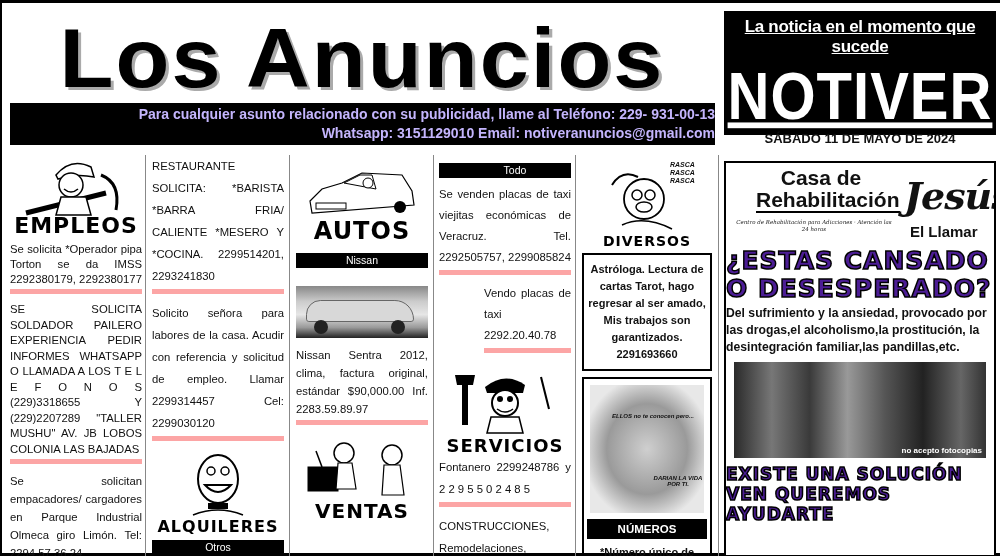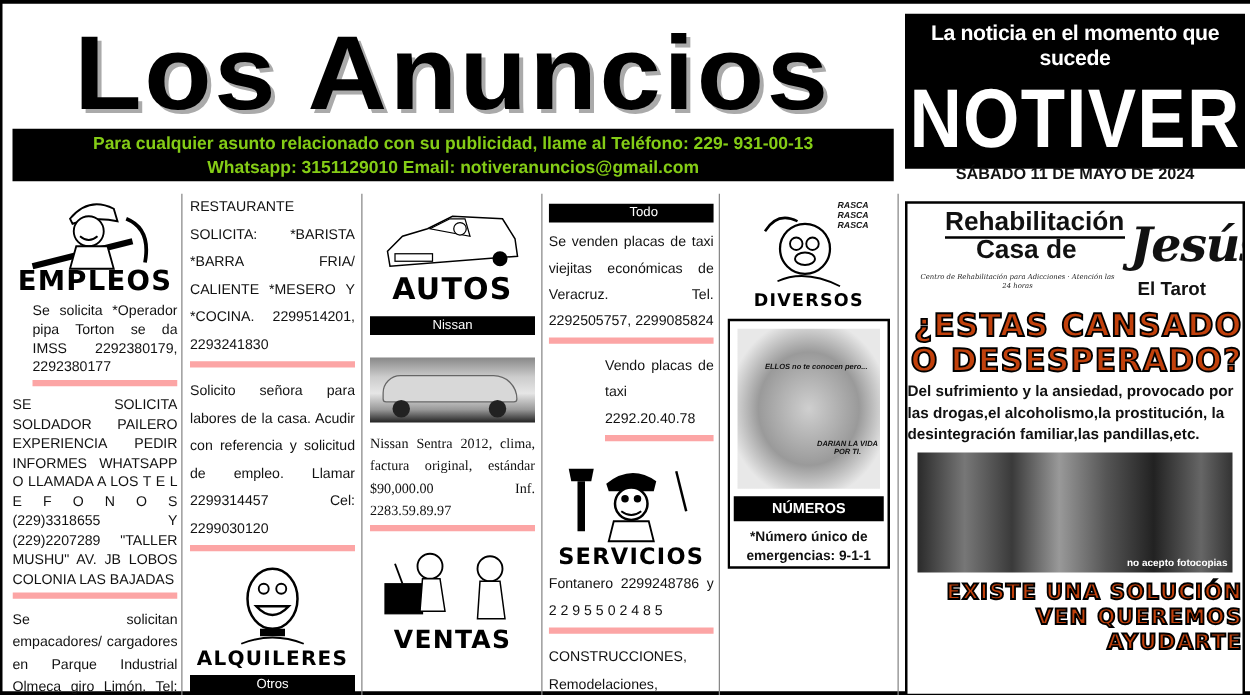--- a/index.html
+++ b/index.html
@@ -3,22 +3,22 @@
 <meta charset="utf-8">
 <style>
   * { box-sizing: border-box; margin: 0; padding: 0; }
   html, body { width: 1000px; height: 556px; overflow: hidden; background: #fff; }
   body { font-family: "Liberation Sans", sans-serif; color: #111; position: relative; }
   .page { position: absolute; left: 0; top: 0; width: 1000px; height: 556px; border-top: 3px solid #000; border-left: 2px solid #000; border-bottom: 3px solid #000; }
 
   
   .mast { position: absolute; left: 40px; top: 10px; width: 640px; height: 90px; text-align: center; }
   .mast-title { font-family: "Liberation Sans", sans-serif; font-weight: 900; font-size: 84px; letter-spacing: 2px; line-height: 90px; color: #000; text-shadow: 3px 3px 0 #aaa; transform: scaleX(1.05); }
-  .contact-bar { position: absolute; left: 8px; top: 100px; width: 705px; height: 42px; background: #000; color: #84cc16; text-align: center; font-weight: bold; font-size: 14px; line-height: 19px; padding-top: 2px; }
-  .notiver-box { position: absolute; left: 722px; top: 8px; width: 272px; height: 124px; background: #000; color: #fff; text-align: center; }
+  .contact-bar { position: absolute; left: 8px; top: 100px; width: 705px; height: 42px; background: #000; color: #c4b5fd; text-align: right; font-weight: bold; font-size: 14px; line-height: 19px; padding-top: 2px; }
+  .notiver-box { position: absolute; left: 722px; top: 8px; width: 272px; height: 124px; background: #000; color: #fff; text-align: center; text-decoration: underline; }
   .notiver-tag { font-size: 17px; font-weight: bold; margin-top: 6px; letter-spacing: -0.3px; }
   .notiver-name { font-size: 58px; font-weight: 900; line-height: 70px; letter-spacing: 1px; transform: scaleY(1.15); margin-top: 4px; }
   .date { position: absolute; left: 722px; top: 128px; width: 272px; text-align: center; font-weight: bold; font-size: 13px; }
 
   
   .col { position: absolute; top: 152px; height: 402px; overflow: hidden; }
   .col-divider { position: absolute; top: 152px; width: 1px; height: 402px; background: #888; }
   .ad { font-size: 11.3px; line-height: 19px; text-align: justify; border-bottom: 5px solid #fca5a5; padding-bottom: 2px; margin-bottom: 8px; }
   .ad.last { border-bottom: none; }
   .label-bar { background: #000; color: #fff; text-align: center; font-size: 10.5px; height: 15px; line-height: 15px; margin: 4px 0 6px; }
@@ -32,21 +32,21 @@
   .em-text { text-align: center; font-weight: bold; font-size: 11px; line-height: 15px; padding-top: 6px; }
 
   
   .rehab { position: absolute; left: 722px; top: 158px; width: 272px; height: 396px; border: 2px solid #000; overflow: hidden; background: #fff; }
   .rehab-head { position: relative; height: 84px; }
   .rehab-casa { position: absolute; left: 30px; top: 4px; width: 130px; text-align: center; font-size: 21px; font-weight: bold; line-height: 22px; }
   .rehab-casa .u { border-bottom: 2px solid #000; }
   .rehab-script { position: absolute; left: 8px; top: 56px; width: 160px; font-family: "DejaVu Serif", serif; font-size: 5.5px; line-height: 7px; font-style: italic; text-align: center; color: #222; }
   .rehab-jesus { position: absolute; left: 178px; top: 10px; font-family: "DejaVu Serif", serif; font-size: 38px; font-weight: bold; font-style: italic; letter-spacing: -1px; }
   .rehab-camino { position: absolute; left: 184px; top: 60px; font-size: 15px; font-weight: bold; }
-  .outline-big { text-align: right; font-weight: 900; color: #c2410c; -webkit-text-stroke: 1.5px #000; letter-spacing: 1px; font-family: "DejaVu Sans", sans-serif; }
+  .outline-big { text-align: left; font-weight: 900; color: #4c1d95; -webkit-text-stroke: 1.5px #000; letter-spacing: 1px; font-family: "DejaVu Sans", sans-serif; }
   .rehab-desc { text-align: left; font-weight: bold; font-size: 12.2px; line-height: 17px; margin-top: 2px; }
   .rehab-photo { margin: 6px 8px 0; height: 96px; background: linear-gradient(90deg, #2a2a2a 0%, #777 15%, #3a3a3a 30%, #999 45%, #555 60%, #222 75%, #666 90%, #333 100%); position: relative; }
   .rehab-photo-caption { position: absolute; right: 4px; bottom: 3px; color: #fff; font-size: 8px; font-weight: bold; }
 </style>
 </head>
 <body>
 
 <div class="page">
 
   <div class="mast">
@@ -66,21 +66,21 @@
   <div class="col" style="left:8px; width:132px;">
     <svg class="cartoon" width="120" height="62" viewBox="0 0 120 62">
       <path d="M40 20 Q55 2 75 12 L78 22 Q60 18 42 24 Z" fill="#fff" stroke="#000" stroke-width="1.5"></path>
       <circle cx="55" cy="30" r="12" fill="#fff" stroke="#000" stroke-width="1.5"></circle>
       <path d="M48 34 Q55 40 62 34" fill="none" stroke="#000" stroke-width="1.5"></path>
       <path d="M10 58 L90 38" stroke="#000" stroke-width="5"></path>
       <path d="M85 20 Q105 28 100 55" fill="none" stroke="#000" stroke-width="3"></path>
       <path d="M45 42 L70 42 L75 60 L40 60 Z" fill="#fff" stroke="#000" stroke-width="1.5"></path>
     </svg>
     <div class="section-title" style="font-size:22px; margin-top:-4px; margin-bottom:4px;">EMPLEOS</div>
-    <div class="ad" style="line-height:15px;margin-left:16px;">Se solicita *Operador pipa Torton se da IMSS 2292380179, 2292380177</div>
+    <div class="ad" style="line-height:15px;">Se solicita *Operador pipa Torton se da IMSS 2292380179, 2292380177</div>
     <div class="ad" style="line-height:15.5px;">SE SOLICITA SOLDADOR PAILERO EXPERIENCIA PEDIR INFORMES WHATSAPP O LLAMADA A LOS T E L E F O N O S (229)3318655 Y (229)2207289 "TALLER MUSHU" AV. JB LOBOS COLONIA LAS BAJADAS</div>
     <div class="ad last" style="line-height:18px;">Se solicitan empacadores/ cargadores en Parque Industrial Olmeca giro Limón. Tel: 2294.57.36.24</div>
   </div>
   <div class="col-divider" style="left:143px;"></div>
 
   <div class="col" style="left:150px; width:132px;">
     <div class="ad" style="line-height:22px;">RESTAURANTE SOLICITA: *BARISTA *BARRA FRIA/ CALIENTE *MESERO Y *COCINA. 2299514201, 2293241830</div>
     <div class="ad" style="line-height:22px;">Solicito señora para labores de la casa. Acudir con referencia y solicitud de empleo. Llamar 2299314457 Cel: 2299030120</div>
     <svg class="cartoon" width="70" height="68" viewBox="0 0 70 68" style="margin-top:4px;">
       <ellipse cx="35" cy="30" rx="20" ry="24" fill="#fff" stroke="#000" stroke-width="2"></ellipse>
@@ -104,21 +104,21 @@
       <circle cx="98" cy="38" r="6" fill="#000"></circle>
       <rect x="14" y="34" width="30" height="6" fill="#fff" stroke="#000" stroke-width="1"></rect>
     </svg>
     <div class="section-title" style="font-size:24px; margin-top:-2px;">AUTOS</div>
     <div class="label-bar" style="margin-top:8px;">Nissan</div>
     <div style="height:52px; margin:18px 0 8px; background:linear-gradient(180deg,#888 0%,#ccc 30%,#e6e6e6 55%,#999 80%,#222 100%); position:relative;">
       <div style="position:absolute; left:10px; top:14px; width:108px; height:22px; border-radius:30px 40px 6px 6px; background:#d8d8d8; border:1px solid #666;"></div>
       <div style="position:absolute; left:18px; top:34px; width:14px; height:14px; border-radius:50%; background:#222;"></div>
       <div style="position:absolute; left:95px; top:34px; width:14px; height:14px; border-radius:50%; background:#222;"></div>
     </div>
-    <div class="ad" style="line-height:18px;font-family:Liberation Serif, serif;">Nissan Sentra 2012, clima, factura original, estándar $90,000.00 Inf. 2283.59.89.97</div>
+    <div class="ad" style="line-height:18px;">Nissan Sentra 2012, clima, factura original, estándar $90,000.00 Inf. 2283.59.89.97</div>
     <svg class="cartoon" width="120" height="60" viewBox="0 0 120 60" style="margin-top:14px;">
       <rect x="6" y="28" width="30" height="24" fill="#000" stroke="#000"></rect>
       <line x1="20" y1="28" x2="14" y2="12" stroke="#000" stroke-width="1.5"></line>
       <circle cx="42" cy="14" r="10" fill="#fff" stroke="#000" stroke-width="1.5"></circle>
       <path d="M36 24 L50 24 L54 50 L34 50 Z" fill="#fff" stroke="#000" stroke-width="1.2"></path>
       <circle cx="90" cy="16" r="10" fill="#fff" stroke="#000" stroke-width="1.5"></circle>
       <path d="M82 26 L98 26 L102 56 L80 56 Z" fill="#fff" stroke="#000" stroke-width="1.2"></path>
     </svg>
     <div class="section-title" style="font-size:20px;">VENTAS</div>
   </div>
@@ -151,40 +151,41 @@
         <circle cx="62" cy="44" r="20" fill="#fff" stroke="#000" stroke-width="1.8"></circle>
         <circle cx="55" cy="40" r="5" fill="#fff" stroke="#000" stroke-width="1.5"></circle>
         <circle cx="68" cy="40" r="5" fill="#fff" stroke="#000" stroke-width="1.5"></circle>
         <ellipse cx="62" cy="52" rx="8" ry="5" fill="#fff" stroke="#000" stroke-width="1.5"></ellipse>
         <path d="M30 30 Q40 14 56 22" fill="none" stroke="#000" stroke-width="2"></path>
         <path d="M40 70 Q62 60 90 74" fill="none" stroke="#000" stroke-width="1.5"></path>
       </svg>
       <div style="position:absolute; left:88px; top:6px; font-size:7px; line-height:8px; font-style:italic; font-weight:bold;">RASCA RASCA RASCA</div>
     </div>
     <div class="section-title" style="font-size:14px;">DIVERSOS</div>
+    <div class="bordered">Astróloga. Lectura de cartas Tarot, hago regresar al ser amado, Mis trabajos son garantizados. 2291693660</div>
     <div class="emergency">
       <div style="height:128px; margin:6px; background:radial-gradient(ellipse at center,#cfcfcf 0%,#9a9a9a 50%,#e8e8e8 80%); position:relative;">
         <div style="position:absolute; left:22px; top:28px; font-size:6px; font-weight:bold; font-style:italic;">ELLOS no te conocen pero...</div>
         <div style="position:absolute; left:60px; top:90px; width:56px; font-size:6px; font-weight:bold; font-style:italic; text-align:center;">DARIAN LA VIDA POR TI.</div>
       </div>
       <div class="em-bar">NÚMEROS EMERGENCIA</div>
       <div class="em-text">*Número único de emergencias: 9-1-1</div>
     </div>
   </div>
   <div class="col-divider" style="left:716px;"></div>
 
   <div class="rehab">
     <div class="rehab-head">
       <div class="rehab-casa">
+        <div>Casa de</div>
         <div><span class="u">Rehabilitación</span></div>
-        <div>Casa de</div>
       </div>
       <div class="rehab-script">Centro de Rehabilitación para Adicciones · Atención las 24 horas</div>
       <div class="rehab-jesus">Jesús</div>
-      <div class="rehab-camino">El Tarot</div>
+      <div class="rehab-camino">El Llamar</div>
     </div>
     <div class="outline-big" style="font-size:25px; line-height:28px;">¿ESTAS CANSADO</div>
     <div class="outline-big" style="font-size:25px; line-height:28px;">O DESESPERADO?</div>
     <div class="rehab-desc">Del sufrimiento y la ansiedad, provocado por las drogas,el alcoholismo,la prostitución, la desintegración familiar,las pandillas,etc.</div>
     <div class="rehab-photo">
       <div class="rehab-photo-caption">no acepto fotocopias</div>
     </div>
     <div class="outline-big" style="font-size:17px; line-height:20px; margin-top:6px;">EXISTE UNA SOLUCIÓN</div>
     <div class="outline-big" style="font-size:17px; line-height:20px;">VEN QUEREMOS AYUDARTE</div>
   </div>

